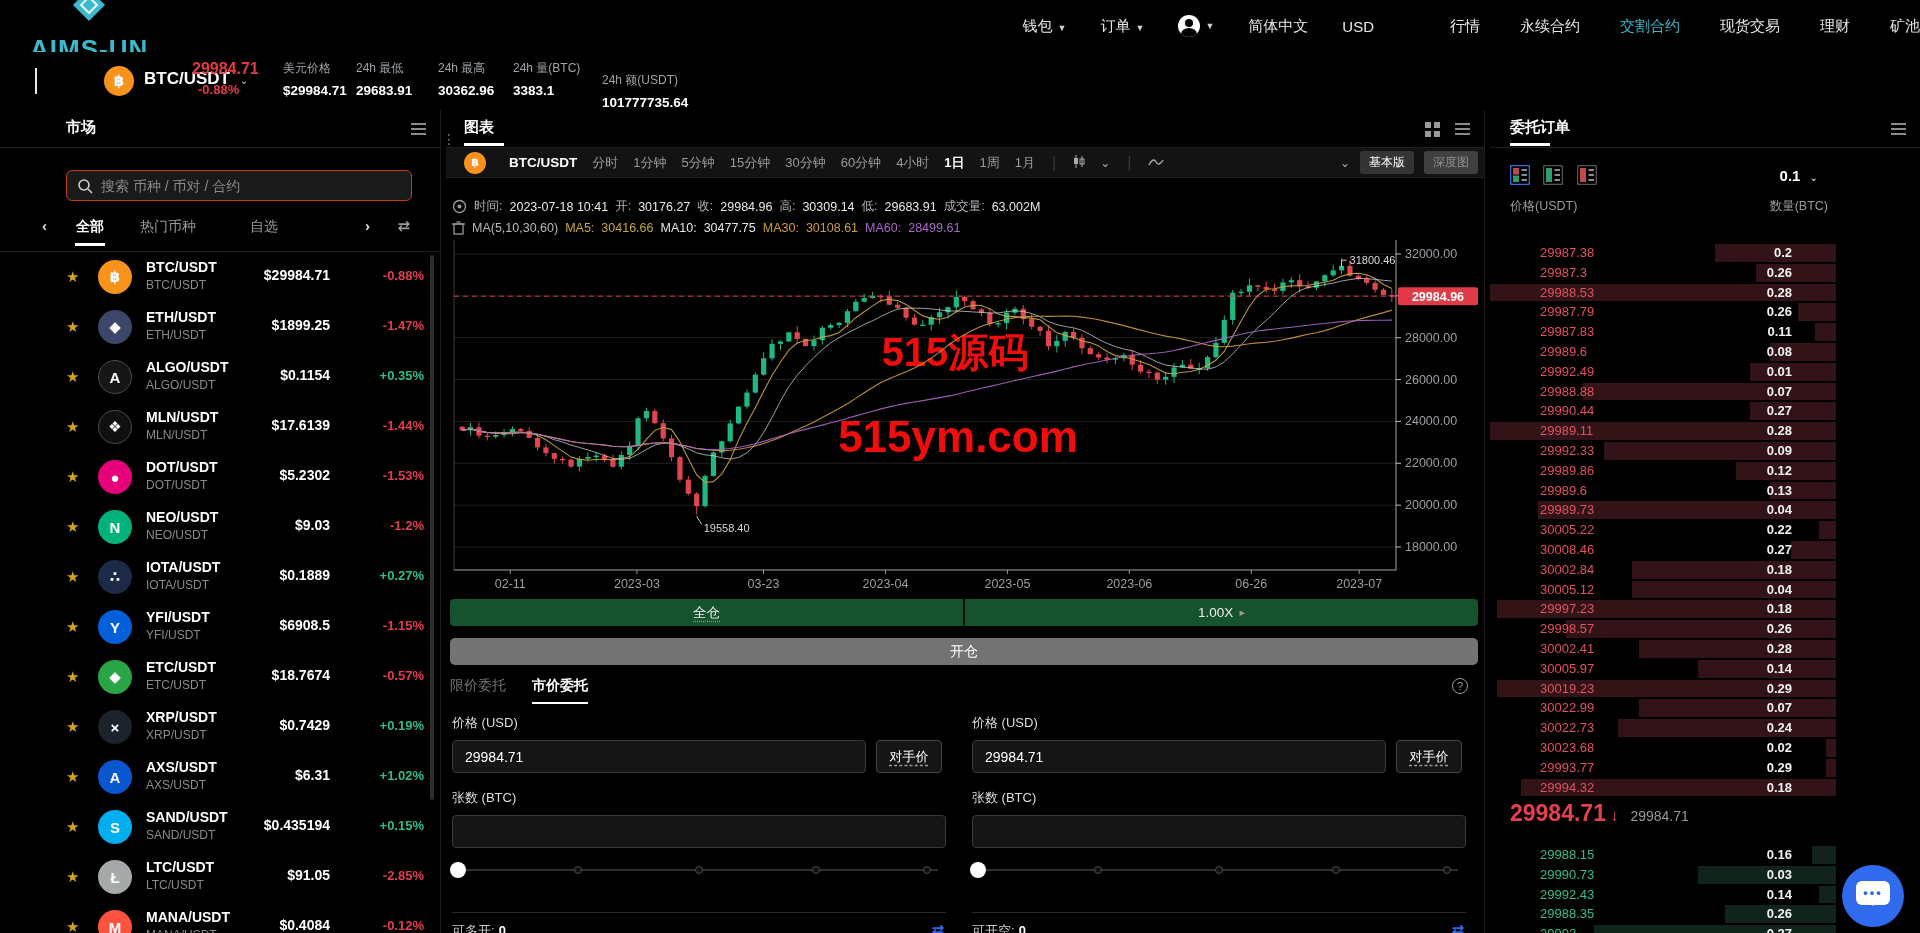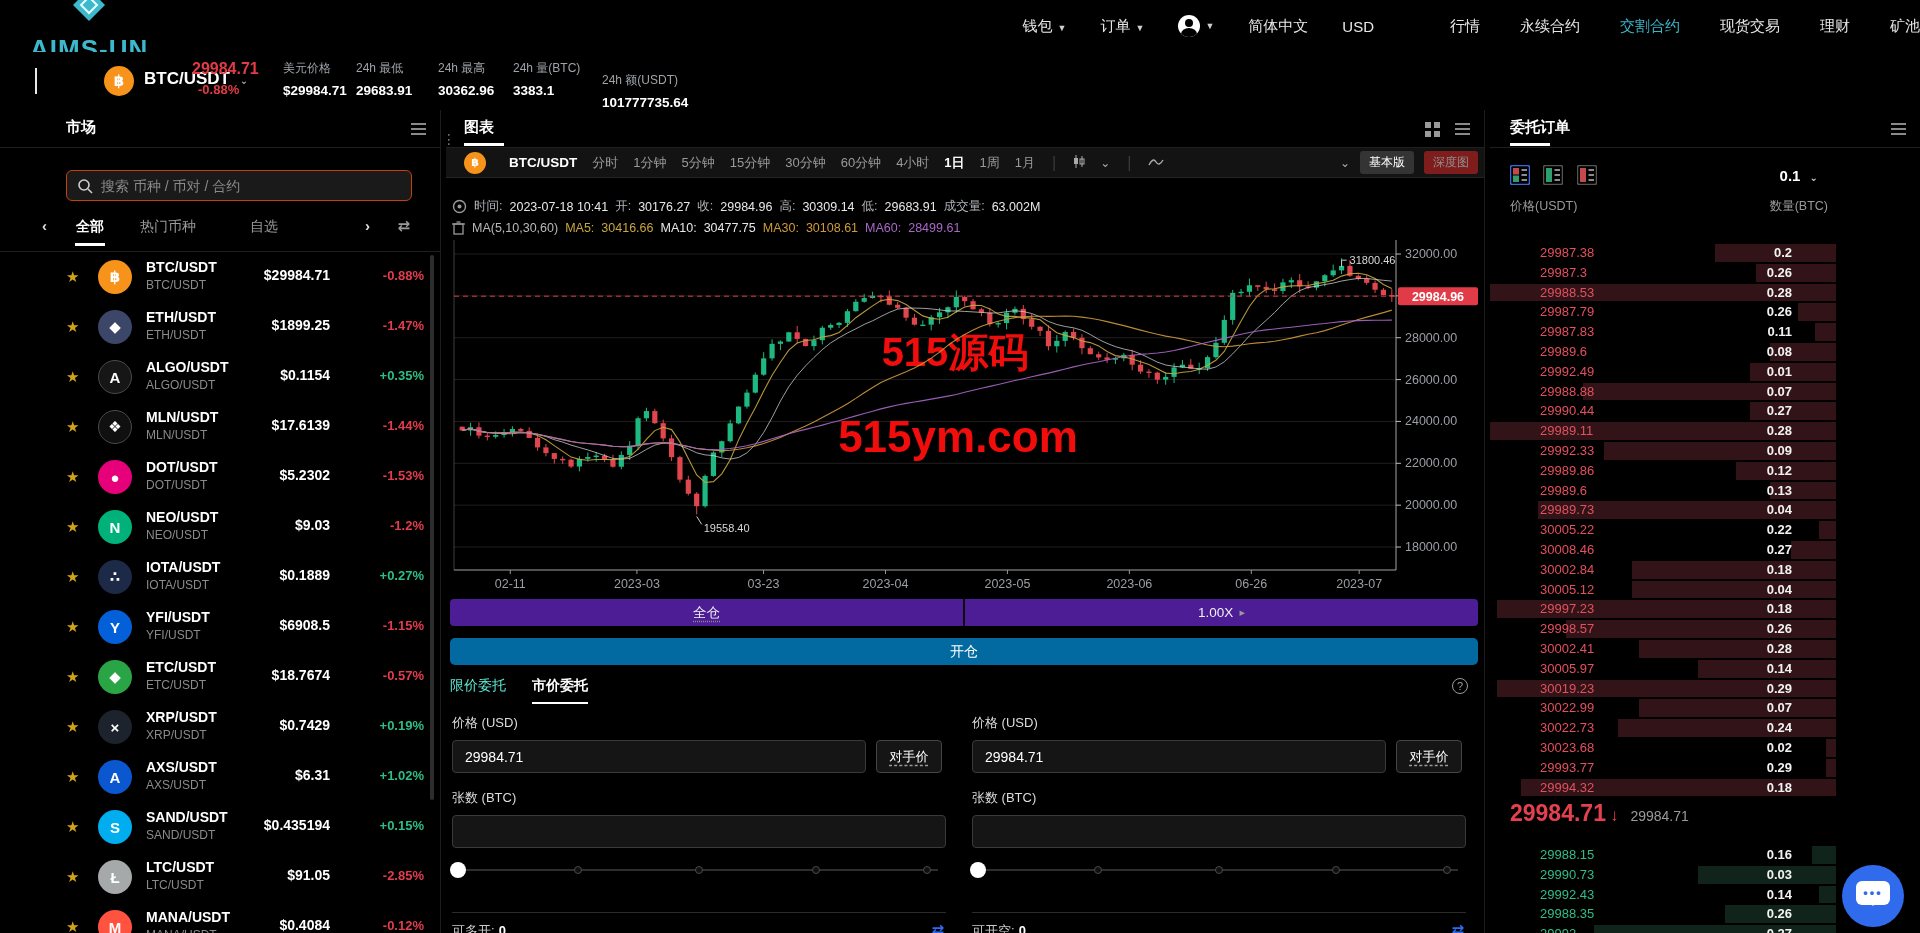--- a/index.html
+++ b/index.html
@@ -74,35 +74,35 @@
   #ch-toolbar { position:absolute; left:0; top:38px; width:1038px; height:30px; background:#131313; border-bottom:1px solid #242424; display:flex; align-items:center; }
   #tf-row { display:flex; align-items:center; gap:15px; margin-left:10px; }
   #tf-pair { font-size:13.5px; font-weight:bold; color:#fff; margin-left:8px; }
   .tf { font-size:13px; color:#9a9a9a; cursor:pointer; white-space:nowrap; }
   .tf.active { color:#fff; font-weight:bold; }
   .tb-sep { color:#3a3a3a; margin:0 2px; }
   .tb-ic { color:#aaa; font-size:12px; cursor:pointer; }
   #tb-right { margin-left:auto; margin-right:6px; display:flex; align-items:center; gap:10px; }
   .viewbtn { font-size:12px; padding:3px 9px; border-radius:3px; cursor:pointer; }
   .viewbtn.on { background:#343434; color:#fff; }
-  .viewbtn.off { background:#7f1d1d; color:#8f8f8f; }
+  .viewbtn.off { background:#404040; color:#8f8f8f; }
   #info1,#info2 { position:absolute; left:6px; font-size:12.5px; display:flex; align-items:center; gap:7px; white-space:nowrap; }
   #info1 { top:88px; } #info2 { top:110px; }
   .inf-lb { color:#b0b3b8; } .inf-vl { color:#e8e8e8; }
   #kline { position:absolute; left:0; top:130px; width:1038px; height:360px; }
 
   
-  #lev-bar { position:absolute; left:4px; top:489px; width:1028px; height:27px; background:#4c1d95; border-radius:4px; display:flex; cursor:pointer; }
+  #lev-bar { position:absolute; left:4px; top:489px; width:1028px; height:27px; background:#14532d; border-radius:4px; display:flex; cursor:pointer; }
   #lev-bar .half { flex:1; display:flex; align-items:center; justify-content:center; font-size:13.5px; color:#efefef; }
   #lev-bar .half:first-child { border-right:2px solid #0c0c0c; }
   #margin-mode { text-decoration:underline dotted #8a8a8a; text-underline-offset:4px; }
   #lev-arrow { color:#9a9a9a; font-size:11px; margin-left:6px; }
-  #open-btn { position:absolute; left:4px; top:528px; width:1028px; height:27px; background:#0369a1; border-radius:5px; color:#fff; font-size:14px; display:flex; align-items:center; justify-content:center; cursor:pointer; }
+  #open-btn { position:absolute; left:4px; top:528px; width:1028px; height:27px; background:#737373; border-radius:5px; color:#fff; font-size:14px; display:flex; align-items:center; justify-content:center; cursor:pointer; }
   #ord-tabs { position:absolute; left:4px; top:566px; width:1028px; height:30px; }
-  .otab { position:relative; display:inline-block; margin-right:26px; font-size:14px; color:#5eead4; cursor:pointer; padding-bottom:9px; }
+  .otab { position:relative; display:inline-block; margin-right:26px; font-size:14px; color:#737373; cursor:pointer; padding-bottom:9px; }
   .otab.active { color:#fff; font-weight:bold; }
   .otab.active:after { content:""; position:absolute; left:0; bottom:0; width:100%; height:2px; background:#fff; }
   #help-ic { position:absolute; right:10px; top:2px; width:16px; height:16px; border:1px solid #9a9a9a; border-radius:50%; color:#9a9a9a; font-size:11px; text-align:center; line-height:15px; cursor:pointer; }
   .tcol { position:absolute; top:604px; width:494px; }
   #tcol-long { left:6px; } #tcol-short { left:526px; }
   .f-label { font-size:13px; color:#ddd; margin-bottom:8px; }
   .price-row { display:flex; gap:10px; }
   .f-input { background:#151515; border:1px solid #3a3a3a; border-radius:4px; height:33px; color:#fff; font-size:14px; padding:0 12px; font-family:inherit; outline:none; }
   .inp-price { width:414px; } .inp-qty { width:494px; margin-bottom:10px; }
   .counter-btn { width:66px; height:33px; background:#151515; border:1px solid #454545; border-radius:4px; color:#fff; font-size:13px; display:flex; align-items:center; justify-content:center; cursor:pointer; text-decoration:underline dashed #9a9a9a; text-underline-offset:4px; }

